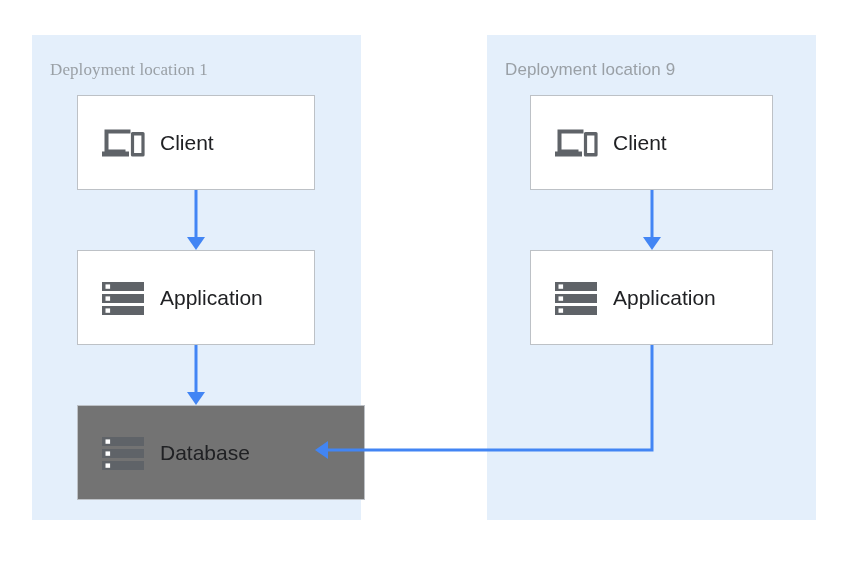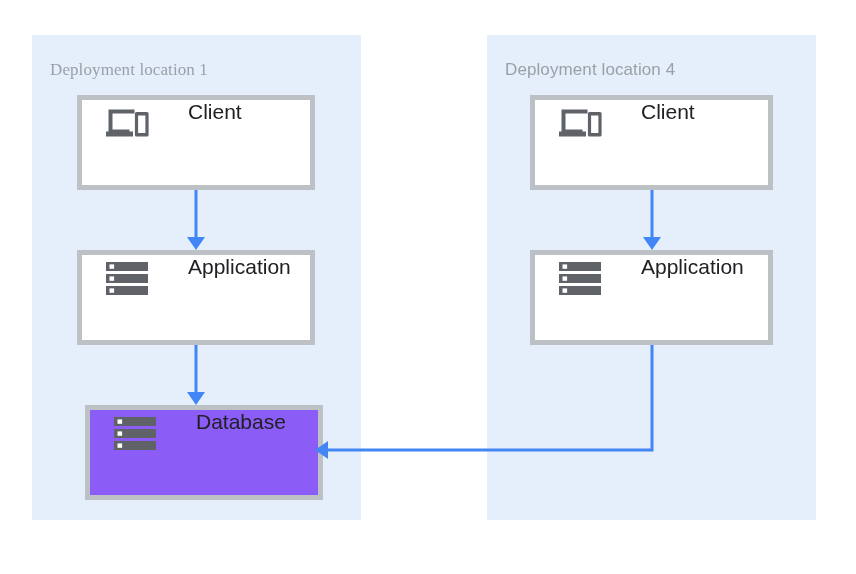--- a/index.html
+++ b/index.html
@@ -21,24 +21,24 @@
     color:#9aa0a6;
     font-size:17px;
     line-height:20px;
     letter-spacing:.1px;
     white-space:nowrap;
   }
 
   .node{
     position:absolute;
     background:#ffffff;
-    border:5px solid #0c4a6e;
+    border:1px solid #0c4a6e;
     box-sizing:border-box;
     display:flex;
-    gap:24px;
+    align-items:center;
   }
   .node-icon{
     flex:0 0 auto;
     margin-left:22px;
     width:46px;height:46px;
     display:flex;align-items:center;justify-content:center;
   }
   .node-label{
     margin-left:14px;
     color:#202124;
@@ -76,35 +76,35 @@
           <rect x="2" y="7" width="42" height="9" fill="#5f6368"></rect>
           <rect x="5.5" y="9.4" width="4.6" height="4.4" fill="#ffffff"></rect>
           <rect x="2" y="19" width="42" height="9" fill="#5f6368"></rect>
           <rect x="5.5" y="21.4" width="4.6" height="4.4" fill="#ffffff"></rect>
           <rect x="2" y="31" width="42" height="9" fill="#5f6368"></rect>
           <rect x="5.5" y="33.4" width="4.6" height="4.4" fill="#ffffff"></rect>
         </svg>
       </span>
       <span class="node-label" style="color: rgb(32, 33, 36);">Application</span>
     </div>
-    <div class="node" style="left: 77px; top: 405px; width: 238px; height: 95px; background: #8b5cf6; border-color: rgb(189, 193, 198); margin-left: 8px;">
+    <div class="node" style="left: 77px; top: 405px; width: 288px; height: 95px; background: #737373; border-color: rgb(189, 193, 198);">
       <span class="node-icon">
         <svg width="46" height="46" viewBox="0 0 46 46">
           <rect x="2" y="7" width="42" height="9" fill="#5f6368"></rect>
           <rect x="5.5" y="9.4" width="4.6" height="4.4" fill="#ffffff"></rect>
           <rect x="2" y="19" width="42" height="9" fill="#5f6368"></rect>
           <rect x="5.5" y="21.4" width="4.6" height="4.4" fill="#ffffff"></rect>
           <rect x="2" y="31" width="42" height="9" fill="#5f6368"></rect>
           <rect x="5.5" y="33.4" width="4.6" height="4.4" fill="#ffffff"></rect>
         </svg>
       </span>
       <span class="node-label" style="color: rgb(32, 33, 36);">Database</span>
     </div>
     <div class="zone" style="left: 487px; top: 35px; width: 329px; height: 485px; background: rgb(228, 239, 251);"></div>
-    <div class="zone-title" style="left: 505px; top: 60px; color: rgb(154, 160, 166);">Deployment location 4</div>
+    <div class="zone-title" style="left: 505px; top: 60px; color: rgb(154, 160, 166);">Deployment location 9</div>
     <div class="node" style="left: 530px; top: 95px; width: 243px; height: 95px; background: rgb(255, 255, 255); border-color: rgb(189, 193, 198);">
       <span class="node-icon">
         <svg width="46" height="46" viewBox="0 0 46 46">
           <path fill="#5f6368" d="M4.5 9.5 h26 v4 h-22 v16 h17 v4 h-21 z"></path>
           <rect x="2" y="31.5" width="27" height="5" fill="#5f6368"></rect>
           <path fill="#5f6368" d="M32.5 12 h10.5 a1.6 1.6 0 0 1 1.6 1.6 v21.3 a1.6 1.6 0 0 1 -1.6 1.6 h-10.5 a1.6 1.6 0 0 1 -1.6 -1.6 v-21.3 a1.6 1.6 0 0 1 1.6 -1.6 z m1.6 3.4 v17.7 h7.3 v-17.7 z"></path>
         </svg>
       </span>
       <span class="node-label" style="color: rgb(32, 33, 36);">Client</span>
     </div>

